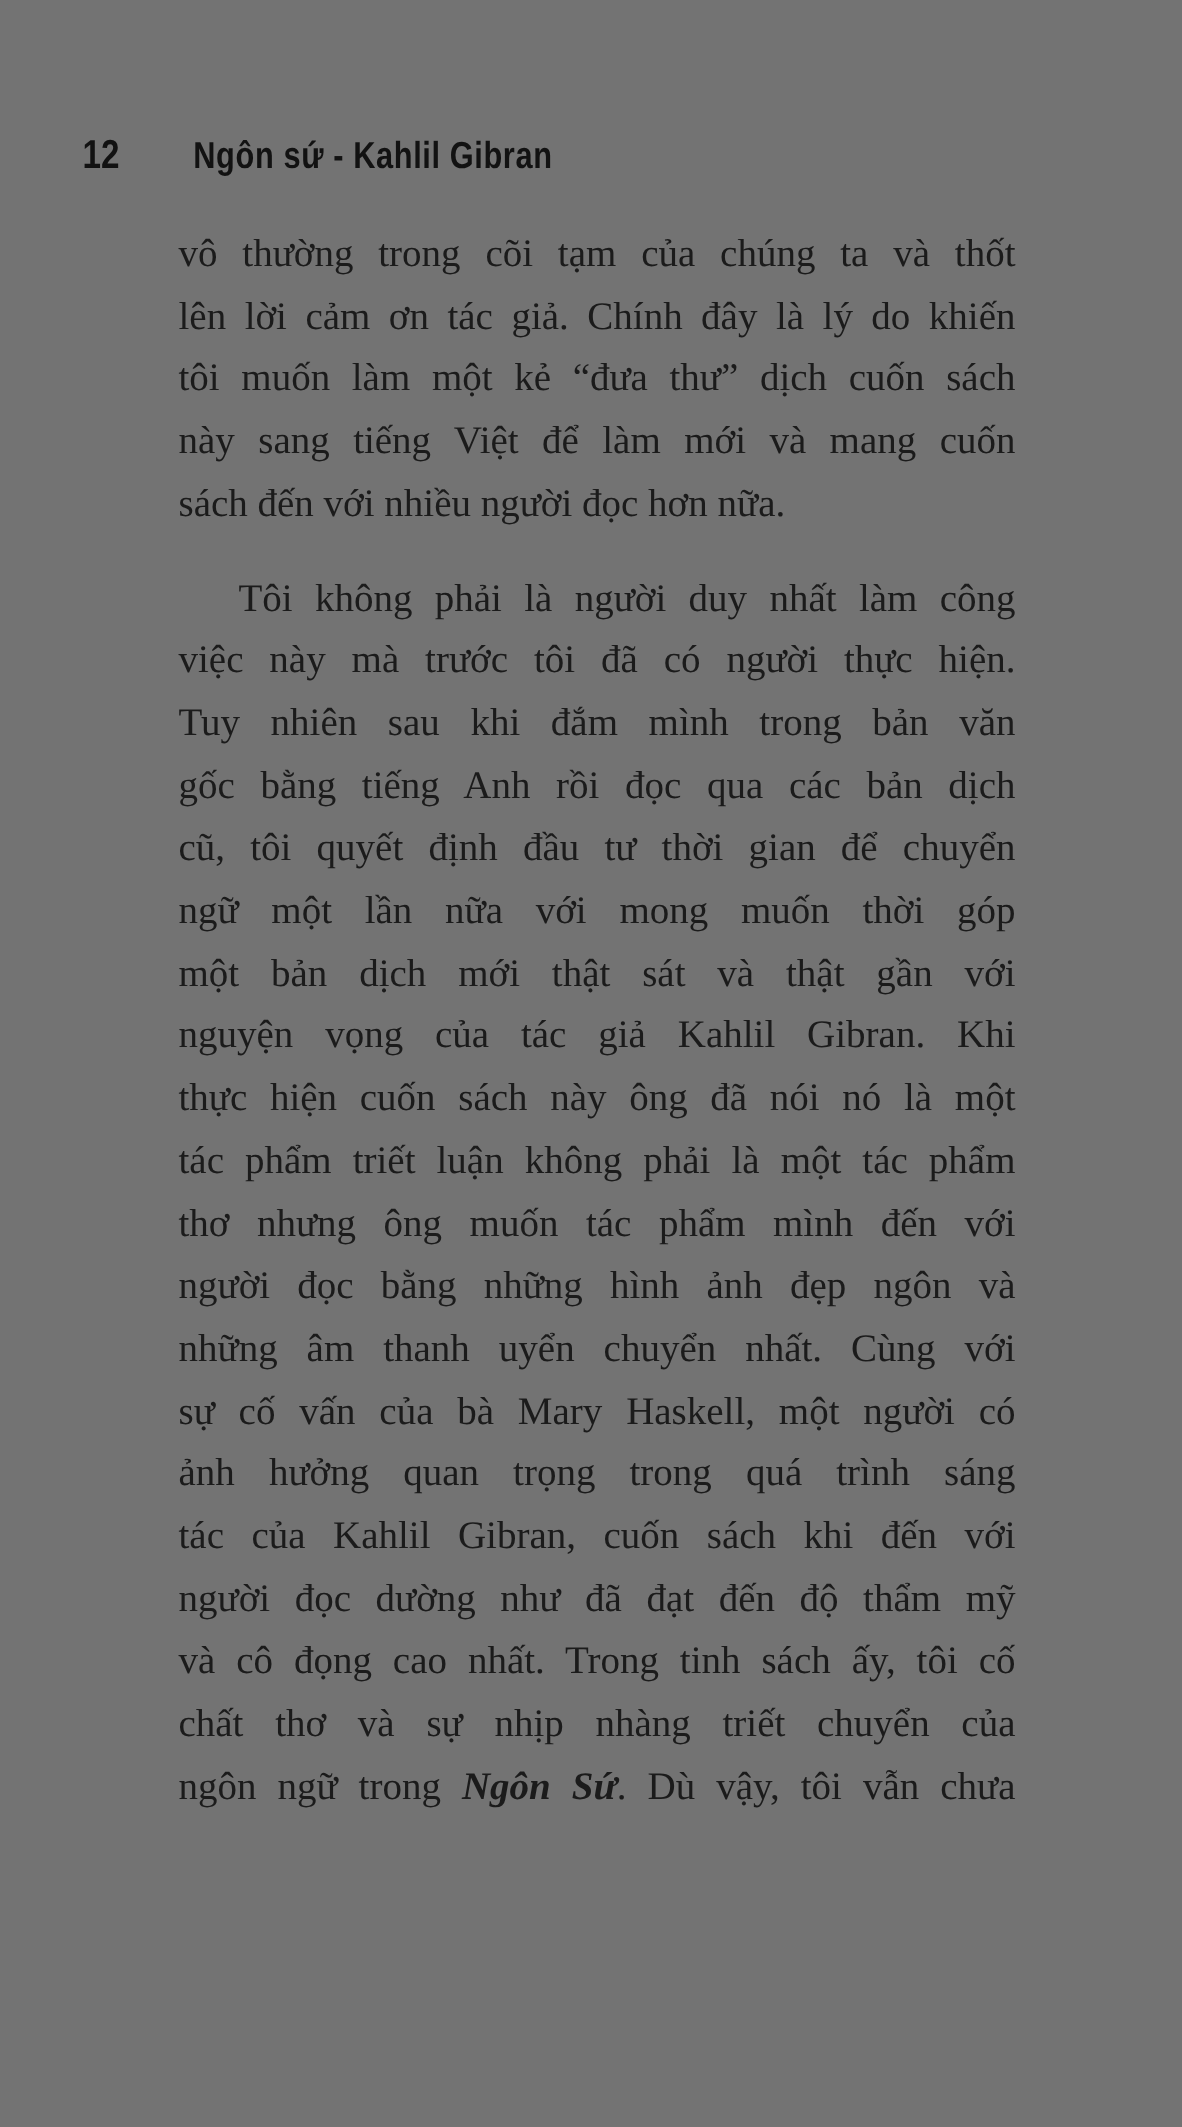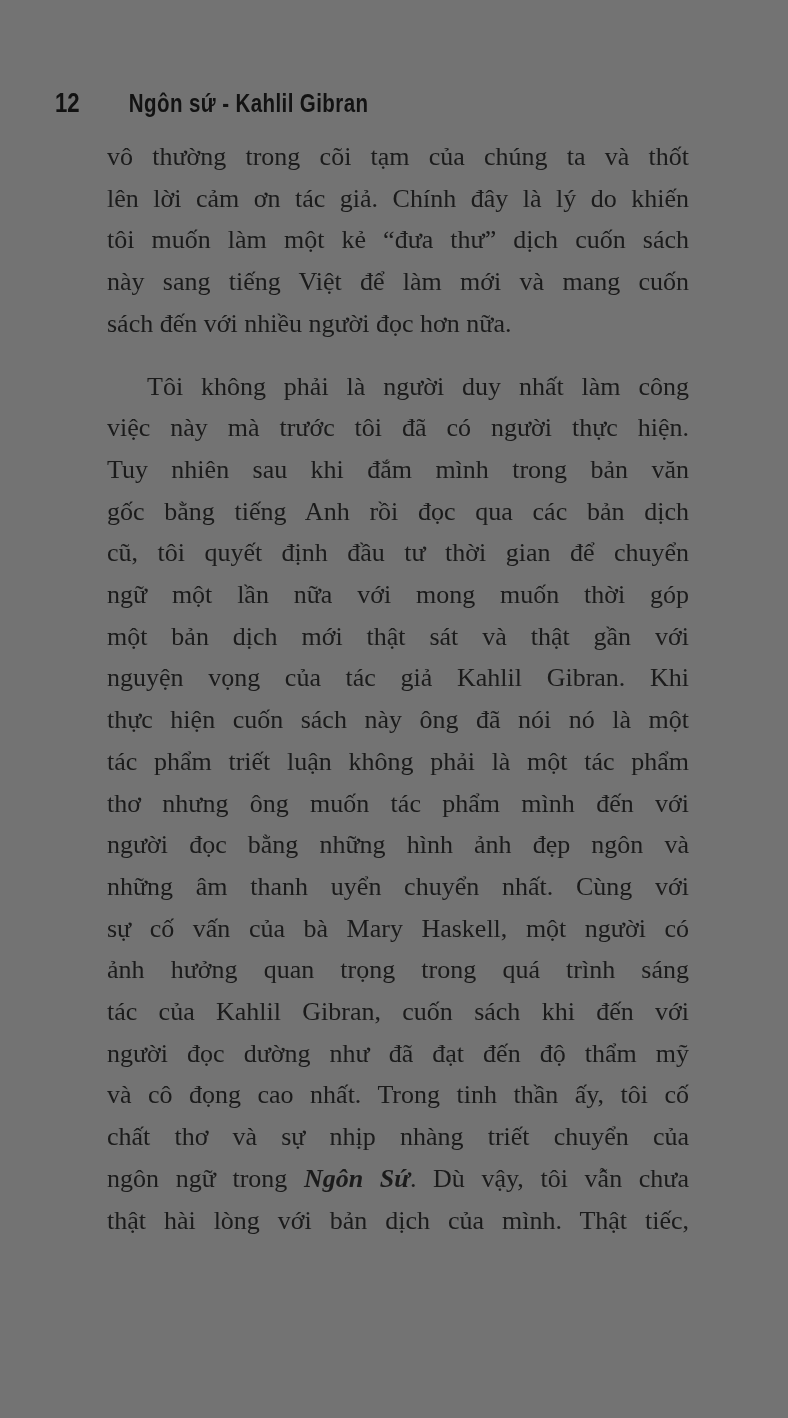--- a/index.html
+++ b/index.html
@@ -42,21 +42,21 @@
   
   .content {
     position: absolute;
     top: 132px;
     left: 103px;
     width: 590px;
     color: #1b1b1b;
     font-size: 26px;
     line-height: 41.7px;
   }
-  .para { margin: 4px; }
+  .para { margin: 16px; }
   .para + .para { margin-top: 21px; }
   .line {
     text-align: justify;
     text-align-last: justify;
     white-space: normal;
   }
   .line.last {
     text-align-last: left;
   }
   .line.indent {
@@ -98,23 +98,22 @@
       <div class="line">nguyện vọng của tác giả Kahlil Gibran. Khi</div>
       <div class="line">thực hiện cuốn sách này ông đã nói nó là một</div>
       <div class="line">tác phẩm triết luận không phải là một tác phẩm</div>
       <div class="line">thơ nhưng ông muốn tác phẩm mình đến với</div>
       <div class="line">người đọc bằng những hình ảnh đẹp ngôn và</div>
       <div class="line">những âm thanh uyển chuyển nhất. Cùng với</div>
       <div class="line">sự cố vấn của bà Mary Haskell, một người có</div>
       <div class="line">ảnh hưởng quan trọng trong quá trình sáng</div>
       <div class="line">tác của Kahlil Gibran, cuốn sách khi đến với</div>
       <div class="line">người đọc dường như đã đạt đến độ thẩm mỹ</div>
-      <div class="line">và cô đọng cao nhất. Trong tinh thần ấy, tôi cố</div>
+      <div class="line">và cô đọng cao nhất. Trong tinh sách ấy, tôi cố</div>
       <div class="line">chất thơ và sự nhịp nhàng triết chuyển của</div>
       <div class="line">
         <span>ngôn ngữ trong </span><span class="book-title-em">Ngôn Sứ</span><span>. Dù vậy, tôi vẫn chưa</span>
       </div>
-      <div class="line">thật hài lòng với bản dịch của mình. Thật tiếc,</div>
     </div>
 
   </div>
 
 </div>
 
 </body></html>

